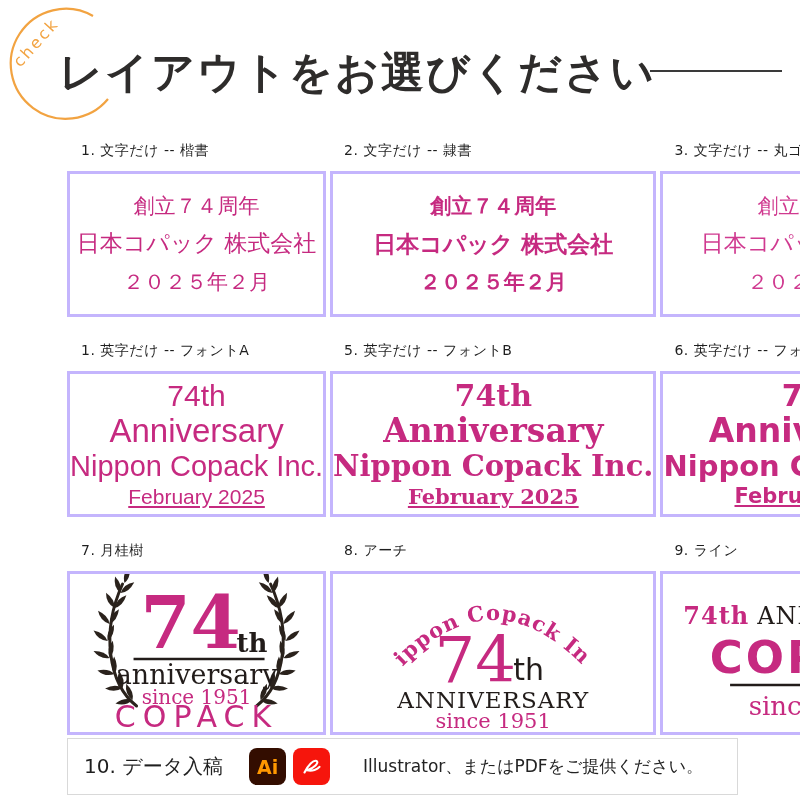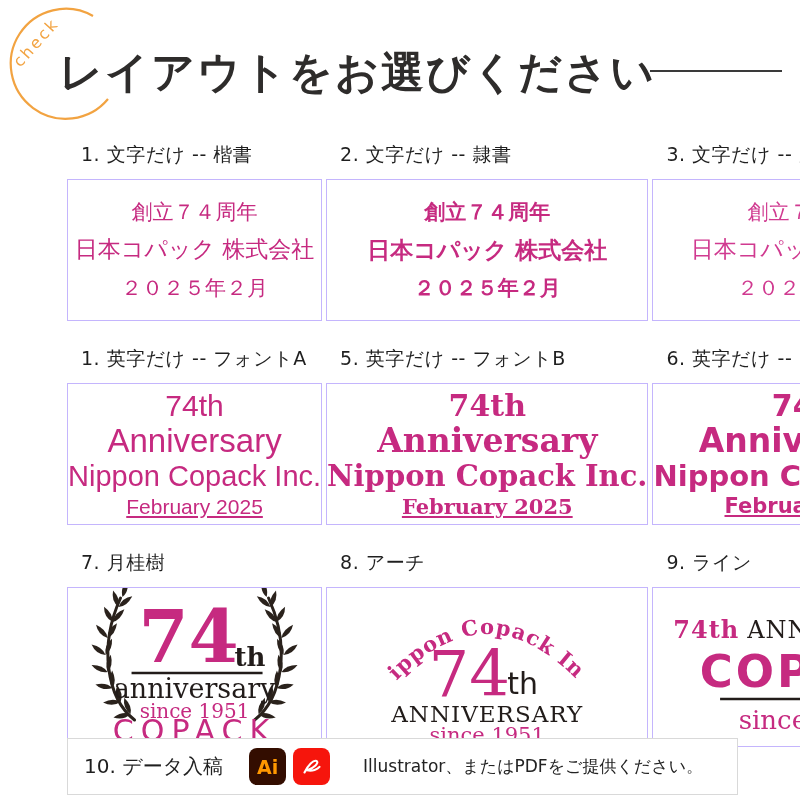--- a/index.html
+++ b/index.html
@@ -9,23 +9,23 @@
   
   .header{position:absolute;left:0;top:0;width:800px;height:130px;}
   .check-badge{position:absolute;left:4px;top:2px;width:124px;height:124px;}
   .page-title{position:absolute;left:59px;top:44px;font-size:43px;font-weight:700;
               letter-spacing:2px;color:#2e2c2b;white-space:nowrap;}
   .title-line{position:absolute;left:650px;top:70px;width:132px;height:2px;background:#3a3a3a;}
 
   
   .grid{position:absolute;left:67px;top:142px;width:671px;
         display:grid;grid-template-columns:repeat(3,1fr);column-gap:4px;row-gap:25px;}
-  .option-label{font-size:19px;color:#1f1f1f;padding-left:14px;margin-bottom:11px;
+  .option-label{font-size:14px;color:#1f1f1f;padding-left:14px;margin-bottom:11px;
                 white-space:nowrap;letter-spacing:0.5px;}
-  .card{border:1px solid #c4b5fd;background:#ffffff;height:140px;
+  .card{border:3px solid #c4b5fd;background:#ffffff;height:140px;
         display:flex;flex-direction:column;align-items:center;justify-content:center;}
   .card.tall{height:158px;padding:0;}
   
   .jp-lines{text-align:center;color:#c62a80;line-height:1.72;}
   .jp-l1,.jp-l3{font-size:21px;}
   .jp-l2{font-size:23px;white-space:nowrap;}
   .font-kaisho{font-family:"DejaVu Serif",serif;font-weight:400;}
   .font-reisho{font-family:"DejaVu Serif",serif;font-weight:700;}
   .font-maru{font-family:"DejaVu Sans",sans-serif;font-weight:400;color:#d03a90;}
 

